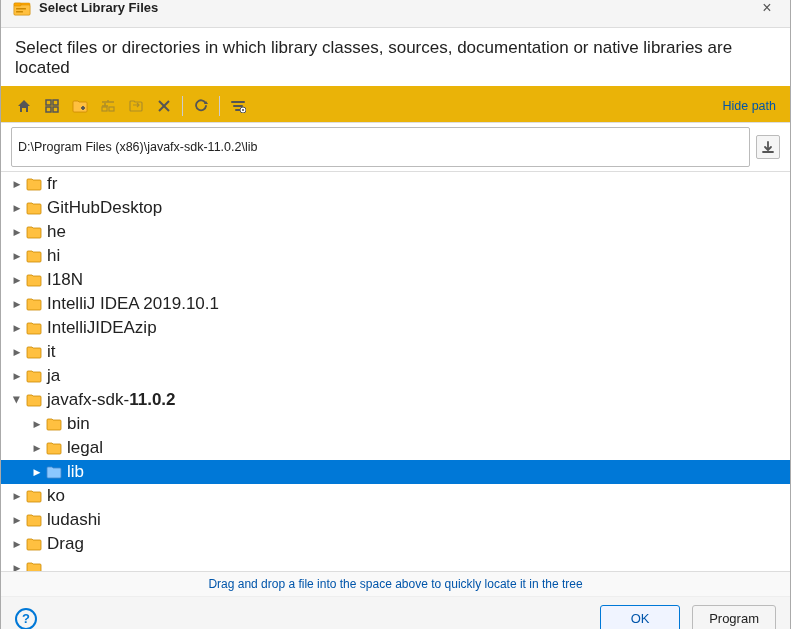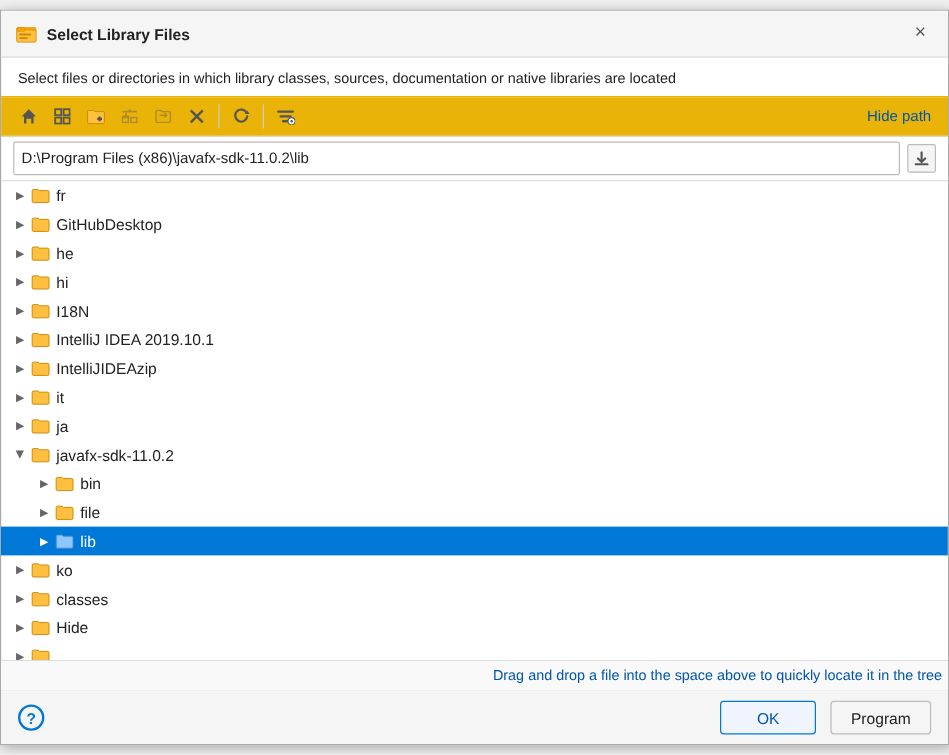--- a/index.html
+++ b/index.html
@@ -52,22 +52,22 @@
       width: 22px;
       height: 22px;
       display: flex;
       align-items: center;
       justify-content: center;
       border-radius: 2px;
     }
     .description {
       padding: 10px 14px 8px;
       color: #222;
-      font-size: 12px;
-      border-bottom: 1px solid #eab308;
+      font-size: 17px;
+      border-bottom: 4px solid #eab308;
     }
     .toolbar {
       display: flex;
       align-items: center;
       padding: 4px 10px;
       border-bottom: 1px solid #ddd;
       background: #eab308;
       gap: 2px;
     }
     .toolbar-btn {
@@ -99,21 +99,21 @@
     }
     .path-row {
       display: flex;
       align-items: center;
       padding: 4px 10px;
       border-bottom: 1px solid #ddd;
       gap: 6px;
     }
     .path-input {
       flex: 1;
-      height: 28px;
+      height: 40px;
       border: 1px solid #bbb;
       border-radius: 2px;
       padding: 2px 6px;
       font-size: 12.5px;
       color: #222;
       outline: none;
     }
     .path-download-btn {
       width: 24px;
       height: 24px;
@@ -162,25 +162,25 @@
     .folder-icon {
       width: 18px;
       height: 18px;
       display: flex;
       align-items: center;
       justify-content: center;
       margin-right: 4px;
       flex-shrink: 0;
     }
     .item-label {
-      font-size: 13px;
-    }
-    .item-label .bold-part { font-weight: 400; }
+      font-size: 17px;
+    }
+    .item-label .bold-part { font-weight: 700; }
     .drag-hint {
-      text-align: right;
+      text-align: center;
       padding: 5px;
       font-size: 12px;
       color: #0055aa;
       background: #f9f9f9;
       border-bottom: 1px solid #eee;
     }
     .bottom-bar {
       display: flex;
       align-items: center;
       justify-content: space-between;
@@ -439,21 +439,21 @@
       <span class="item-label">bin</span>
     </div>
 
     <div class="tree-item indent-1">
       <div class="chevron">▶</div>
       <div class="folder-icon">
         <svg width="16" height="14" viewBox="0 0 16 14">
             <path d="M1 3 Q1 2 2 2 L6 2 L7 3 L14 3 Q15 3 15 4 L15 12 Q15 13 14 13 L2 13 Q1 13 1 12 Z" fill="#ffc040" stroke="#cc8800" stroke-width="0.8"></path>
           </svg>
       </div>
-      <span class="item-label">file</span>
+      <span class="item-label">legal</span>
     </div>
 
     <div class="tree-item indent-1 selected">
       <div class="chevron">▶</div>
       <div class="folder-icon">
         <svg width="16" height="14" viewBox="0 0 16 14">
             <path d="M1 3 Q1 2 2 2 L6 2 L7 3 L14 3 Q15 3 15 4 L15 12 Q15 13 14 13 L2 13 Q1 13 1 12 Z" fill="#8cc8ff" stroke="#4488cc" stroke-width="0.8"></path>
           </svg>
       </div>
       <span class="item-label">lib</span>
@@ -469,31 +469,31 @@
       <span class="item-label">ko</span>
     </div>
 
     <div class="tree-item">
       <div class="chevron">▶</div>
       <div class="folder-icon">
         <svg width="16" height="14" viewBox="0 0 16 14">
             <path d="M1 3 Q1 2 2 2 L6 2 L7 3 L14 3 Q15 3 15 4 L15 12 Q15 13 14 13 L2 13 Q1 13 1 12 Z" fill="#ffc040" stroke="#cc8800" stroke-width="0.8"></path>
           </svg>
       </div>
-      <span class="item-label">classes</span>
-    </div>
-
-    <div class="tree-item">
-      <div class="chevron">▶</div>
-      <div class="folder-icon">
-        <svg width="16" height="14" viewBox="0 0 16 14">
-            <path d="M1 3 Q1 2 2 2 L6 2 L7 3 L14 3 Q15 3 15 4 L15 12 Q15 13 14 13 L2 13 Q1 13 1 12 Z" fill="#ffc040" stroke="#cc8800" stroke-width="0.8"></path>
-          </svg>
-      </div>
-      <span class="item-label">Hide</span>
+      <span class="item-label">ludashi</span>
+    </div>
+
+    <div class="tree-item">
+      <div class="chevron">▶</div>
+      <div class="folder-icon">
+        <svg width="16" height="14" viewBox="0 0 16 14">
+            <path d="M1 3 Q1 2 2 2 L6 2 L7 3 L14 3 Q15 3 15 4 L15 12 Q15 13 14 13 L2 13 Q1 13 1 12 Z" fill="#ffc040" stroke="#cc8800" stroke-width="0.8"></path>
+          </svg>
+      </div>
+      <span class="item-label">Drag</span>
     </div>
 
     <div class="tree-item">
       <div class="chevron">▶</div>
       <div class="folder-icon">
         <svg width="16" height="14" viewBox="0 0 16 14">
             <path d="M1 3 Q1 2 2 2 L6 2 L7 3 L14 3 Q15 3 15 4 L15 12 Q15 13 14 13 L2 13 Q1 13 1 12 Z" fill="#ffc040" stroke="#cc8800" stroke-width="0.8"></path>
           </svg>
       </div>
     </div>

